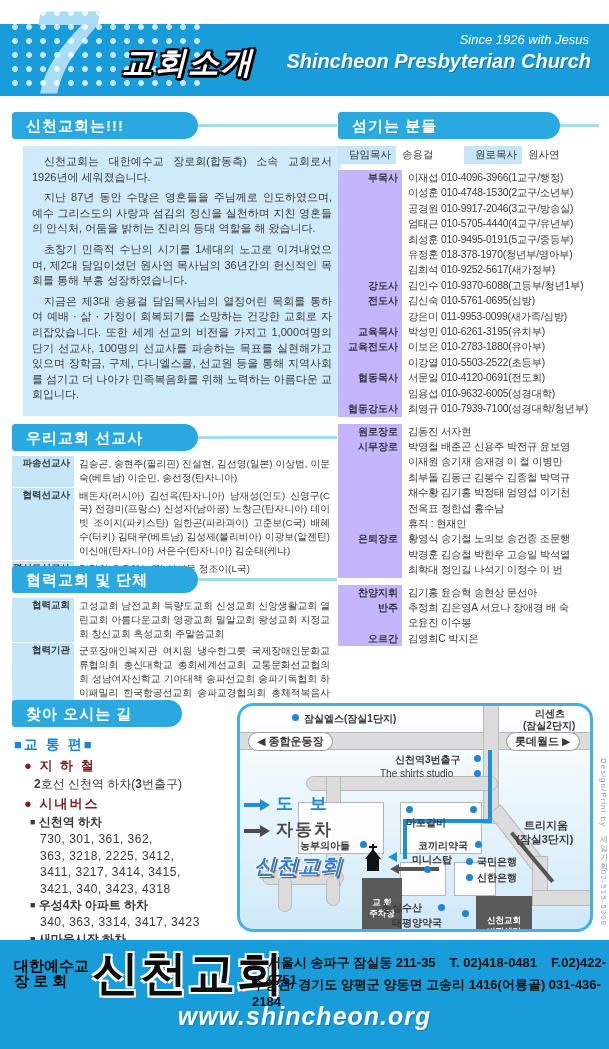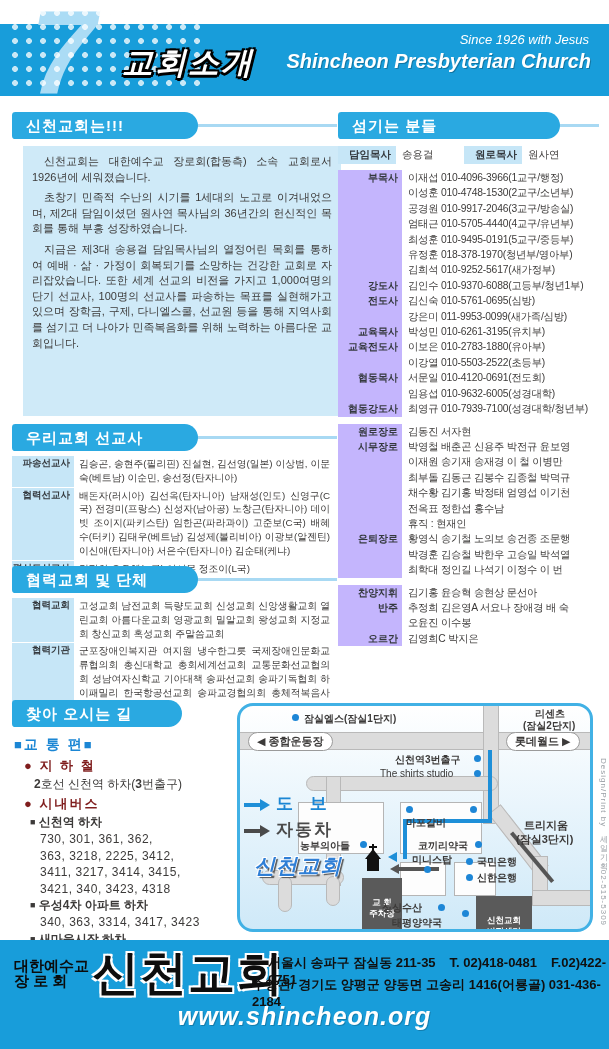--- a/index.html
+++ b/index.html
@@ -44,21 +44,21 @@
   .t-bullet { color:#7f1d1d; font-weight:700; font-size:13px; margin:3px 0 1px 10px; letter-spacing:2px; }
   .t-line { font-size:12px; margin-left:20px; line-height:16px; }
   .t-line b { font-weight:900; }
   .t-stop { font-weight:900; font-size:12px; margin-left:16px; line-height:17px; }
   .t-stop .sq2 { color:#3c3a39; font-size:9px; vertical-align:1px; }
   .t-nums { font-size:12px; margin-left:26px; line-height:16.5px; letter-spacing:.5px; }
 
   
   .staff { position:absolute; left:338px; top:146px; width:262px; }
   .staff-toprow { display:flex; margin-bottom:6px; }
-  .staff-toprow .slab { background:#c6e6f7; font-weight:bold; font-size:10.5px; color:#34393e; width:58px; text-align:right;
+  .staff-toprow .slab { background:#c6e6f7; font-weight:normal; font-size:10.5px; color:#34393e; width:58px; text-align:right;
                         padding:2px 5px 2px 0; flex:none; }
   .staff-toprow .sval { font-size:10.5px; color:#3c3a39; padding:2px 0 0 6px; width:68px; }
   .sgroupblock { margin-bottom:7px; }
   .sgroup { display:flex; }
   .sgroup .slab { width:64px; background:#c4b5fd; font-weight:bold; font-size:10px; color:#34393e; text-align:right;
                   padding:1px 4px 0 0; flex:none; }
   .sgroup .slines { flex:1; padding-left:6px; }
   .sgroup .slines div { font-size:10.3px; line-height:15.4px; color:#3c3a39; letter-spacing:-.2px; white-space:nowrap; }
 
   
@@ -107,20 +107,21 @@
   <div class="dots"></div>
   <div class="big-seven">7</div>
   <div class="page-title">교회소개</div>
   <div class="since">Since 1926 with Jesus</div>
   <div class="church-en">Shincheon Presbyterian Church</div>
 
   <div class="rule" style="left:150px; right:272px; top:124px;"></div>
   <div class="pill" style="left:12px; top:112px; min-width:186px;">신천교회는!!!</div>
   <div class="about-box">
     <p>신천교회는 대한예수교 장로회(합동측) 소속 교회로서 1926년에 세워졌습니다.</p>
+    <p>지난 87년 동안 수많은 영혼들을 주님께로 인도하였으며, 예수 그리스도의 사랑과 섬김의 정신을 실천하며 지친 영혼들의 안식처, 어둠을 밝히는 진리의 등대 역할을 해 왔습니다.</p>
     <p>초창기 민족적 수난의 시기를 1세대의 노고로 이겨내었으며, 제2대 담임이셨던 원사연 목사님의 36년간의 헌신적인 목회를 통해 부흥 성장하였습니다.</p>
     <p>지금은 제3대 송용걸 담임목사님의 열정어린 목회를 통하여 예배 · 삶 · 가정이 회복되기를 소망하는 건강한 교회로 자리잡았습니다. 또한 세계 선교의 비전을 가지고 1,000여명의 단기 선교사, 100명의 선교사를 파송하는 목표를 실현해가고 있으며 장학금, 구제, 다니엘스쿨, 선교원 등을 통해 지역사회를 섬기고 더 나아가 민족복음화를 위해 노력하는 아름다운 교회입니다.</p>
   </div>
 
   <div class="rule" style="left:150px; right:272px; top:436px;"></div>
   <div class="pill" style="left:12px; top:424px; min-width:186px;">우리교회 선교사</div>
   <div class="mission-rows">
     <div class="lrow">
       <div class="lab">파송선교사</div>
       <div class="txt">김승곤, 송현주(필리핀) 진설현, 김선영(일본) 이상범, 이문숙(베트남) 이순민, 송선정(탄자니아)</div>

